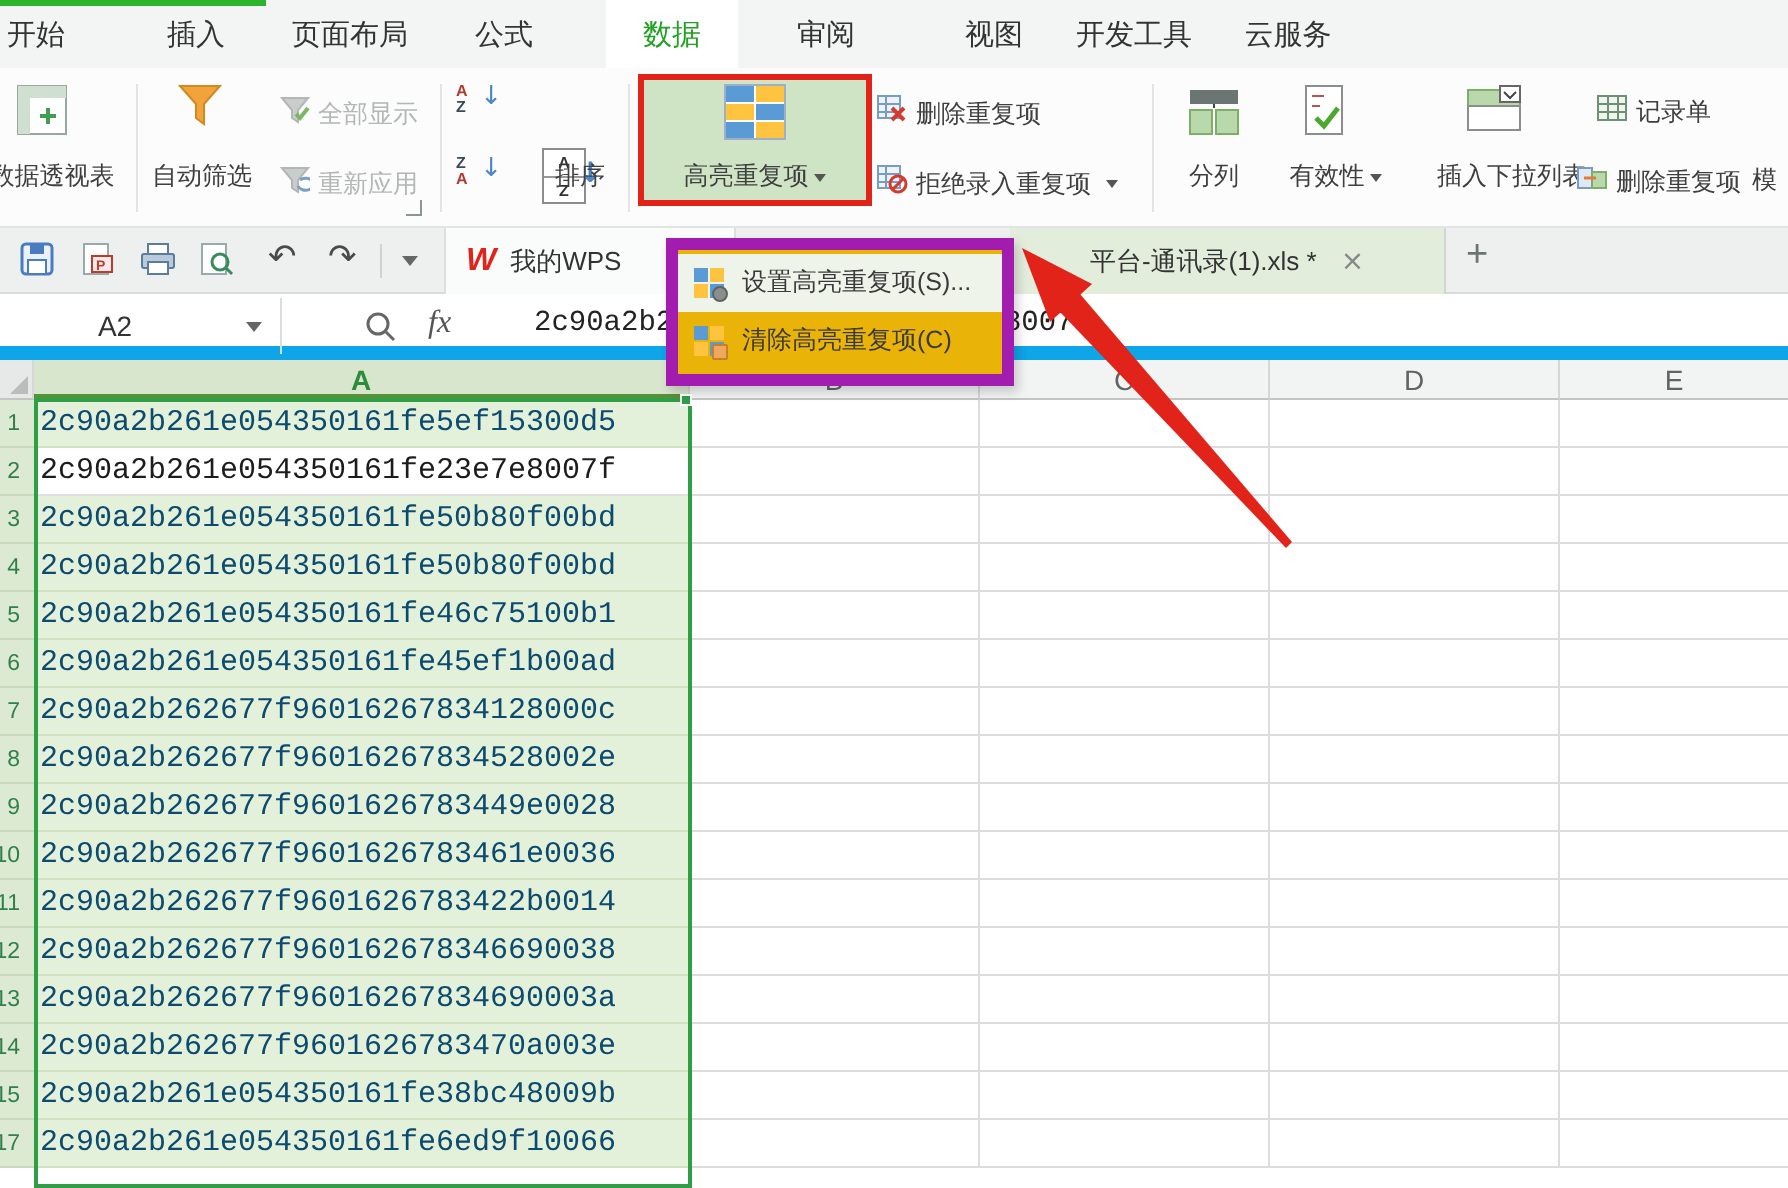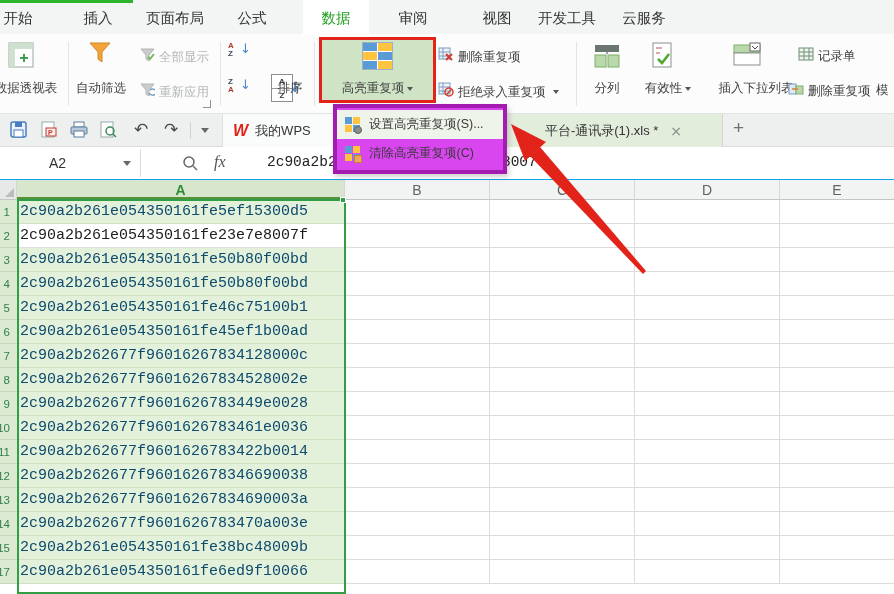--- a/index.html
+++ b/index.html
@@ -41,21 +41,21 @@
   .glyph-btn{position:absolute;top:5px;font-size:17px;color:#4a4a4a;font-family:"DejaVu Sans",sans-serif;cursor:pointer}
   .wpstab{position:absolute;left:222px;top:0;width:146px;height:33px;background:#fafcfb;border-left:1px solid #dcdfde;border-right:1px solid #dcdfde;display:flex;align-items:center;padding:0 10px;gap:7px;cursor:pointer}
   .wpstab .wlogo{color:#e2231a;font-weight:bold;font-style:italic;font-size:16px}
   .wpstab .tlabel{font-size:13px;color:#333;flex:1}
   .tabclose{color:#888;font-size:14px;cursor:pointer;font-family:"DejaVu Sans",sans-serif}
   .filetab{position:absolute;left:505px;top:0;width:218px;height:33px;background:#e3eddc;border-right:1px solid #cfd8ca;display:flex;align-items:center;justify-content:center;gap:12px;cursor:pointer}
   .filetab .tlabel{font-size:13px;color:#333;white-space:nowrap}
   .newtab{position:absolute;left:733px;top:3px;font-size:19px;color:#6d736f;cursor:pointer}
 
   
-  .fbar{position:absolute;left:0;top:147px;width:894px;height:33px;background:#fff;border-bottom:1px solid #0ea5e9;z-index:1}
+  .fbar{position:absolute;left:0;top:147px;width:894px;height:33px;background:#fff;border-bottom:7px solid #0ea5e9;z-index:1}
   .namebox{position:absolute;left:0;top:0;width:115px;height:32px;line-height:32px;text-align:center;font-size:14px;color:#333}
   .nb-caret{position:absolute;left:123px;top:14px;width:0;height:0;border-left:4px solid transparent;border-right:4px solid transparent;border-top:5px solid #666;cursor:pointer}
   .fb-div{position:absolute;left:140px;top:2px;width:1px;height:28px;background:#dadddb}
   .fx{position:absolute;left:214px;top:6px;font-family:"Liberation Serif",serif;font-style:italic;font-size:16px;color:#555;cursor:pointer}
   .fvalue{position:absolute;left:267px;top:7px;font-family:"Liberation Mono",monospace;font-size:14.5px;color:#222;white-space:pre}
 
   
   .sheet{position:absolute;left:0;top:180px;width:894px;height:414px;background:#fff}
   .chead{position:absolute;left:0;top:0;width:894px;height:20px;display:flex}
   .hc{height:20px;line-height:20px;text-align:center;font-size:14px;color:#5f6563;background:#f2f4f3;border-right:1px solid #d4d7d5;border-bottom:1px solid #c2c5c3;cursor:pointer}
@@ -70,21 +70,21 @@
   .cell{border-right:1px solid #dcdcdc;border-bottom:1px solid #dcdcdc;cursor:cell}
   .ca{width:328px;font-family:"Liberation Mono",monospace;font-size:15px;line-height:23px;padding-left:3px;color:#1c1c1c;background:#fff;border-right:none;border-bottom:1px solid #e0e0e0;white-space:nowrap;overflow:hidden}
   .srow.hl .ca{background:#e3f0da;color:#0c4a6e;border-bottom:1px solid #cfe3c3}
   .srow.hl .rh{background:#dcead3}
   .cb,.cc,.cd{width:145px}
   .ce{width:114px;border-right:none}
   .sel-overlay{position:absolute;left:17px;top:199px;width:329px;height:395px;border:2px solid #2f9e44;pointer-events:none;z-index:2}
   .fill-handle{position:absolute;left:340px;top:197px;width:6px;height:6px;background:#2f9e44;border:1px solid #fff;z-index:3}
 
   
-  .menu{position:absolute;left:333px;top:104px;width:174px;background:#d946ef;border:4px solid #a21caf;box-shadow:2px 3px 5px rgba(0,0,0,.18);z-index:6;padding:2px 0}
+  .menu{position:absolute;left:333px;top:119px;width:174px;background:#eab308;border:6px solid #a21caf;box-shadow:2px 3px 5px rgba(0,0,0,.18);z-index:6;padding:2px 0}
   .mitem{height:29px;display:flex;align-items:center;gap:9px;padding:0 8px;font-size:12.5px;color:#3a3a3a;white-space:nowrap;cursor:pointer}
   .mitem.hov{background:#eef4ea}
   .minigrid{position:relative;width:15px;height:15px;flex:0 0 15px}
   .minigrid .c{position:absolute;width:7px;height:7px}
   .minigrid .badge{position:absolute;right:-2px;bottom:-2px;width:8px;height:8px;border-radius:50%}
 
   
   .arrow-svg{position:absolute;left:0;top:0;width:894px;height:594px;pointer-events:none;z-index:9}
 
   .icon-abs{position:absolute;cursor:pointer}

